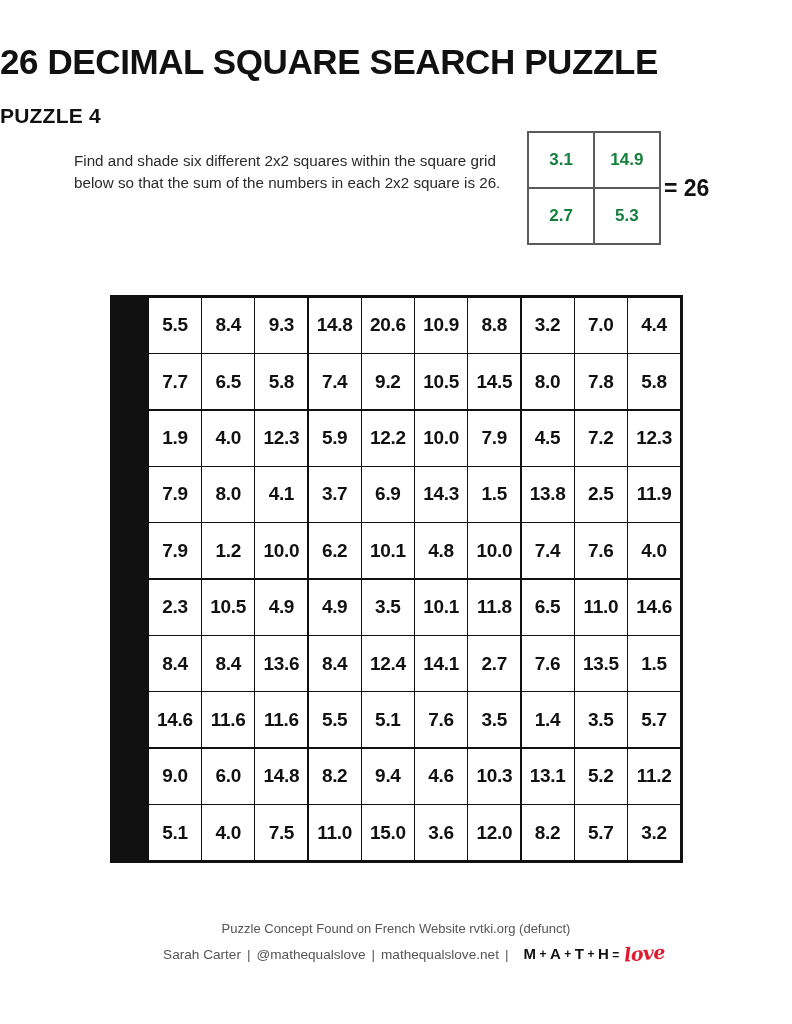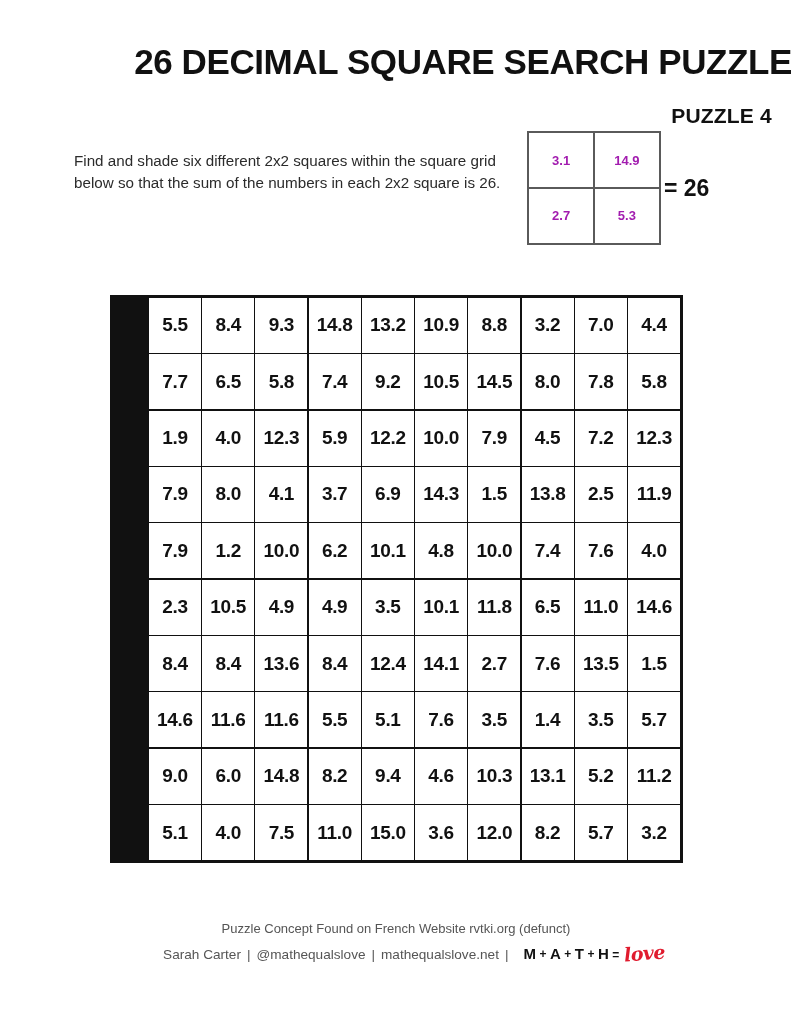--- a/index.html
+++ b/index.html
@@ -21,34 +21,34 @@
     inset: 0;
     background: #ffffff;
   }
 
   
   .title {
     position: absolute;
     top: 42px;
     left: 0;
     width: 792px;
-    text-align: right;
+    text-align: left;
     font-size: 35px;
     font-weight: 800;
     letter-spacing: -0.4px;
     color: #111111;
     font-family: "Liberation Sans", sans-serif;
   }
 
   .subtitle {
     position: absolute;
     top: 104px;
     left: 0;
     width: 772px;
-    text-align: right;
+    text-align: left;
     font-size: 21px;
     font-weight: 800;
     letter-spacing: 0.2px;
     color: #111111;
   }
 
   
   .instructions {
     position: absolute;
     top: 150px;
@@ -77,23 +77,23 @@
     border: 2px solid #5a5a5a;
     background: #5a5a5a;
     gap: 1.5px;
     box-sizing: content-box;
   }
   .example-cell {
     background: #ffffff;
     display: flex;
     align-items: center;
     justify-content: center;
-    font-size: 13px;
-    font-weight: 800;
-    color: #a21caf;
+    font-size: 17px;
+    font-weight: 800;
+    color: #15803d;
   }
   .equals-26 {
     margin-left: 3px;
     font-size: 23px;
     font-weight: 800;
     color: #111111;
     white-space: nowrap;
   }
 
   
@@ -199,21 +199,21 @@
       <div class="example-cell">5.3</div>
     </div>
     <div class="equals-26">= 26</div>
   </div>
 
   <div class="main-grid" id="main-grid">
       <div class="grid-cell">5.5</div>
       <div class="grid-cell">8.4</div>
       <div class="grid-cell">9.3</div>
       <div class="grid-cell">14.8</div>
-      <div class="grid-cell">13.2</div>
+      <div class="grid-cell">20.6</div>
       <div class="grid-cell">10.9</div>
       <div class="grid-cell">8.8</div>
       <div class="grid-cell">3.2</div>
       <div class="grid-cell">7.0</div>
       <div class="grid-cell">4.4</div>
       <div class="grid-cell">7.7</div>
       <div class="grid-cell">6.5</div>
       <div class="grid-cell">5.8</div>
       <div class="grid-cell">7.4</div>
       <div class="grid-cell">9.2</div>

